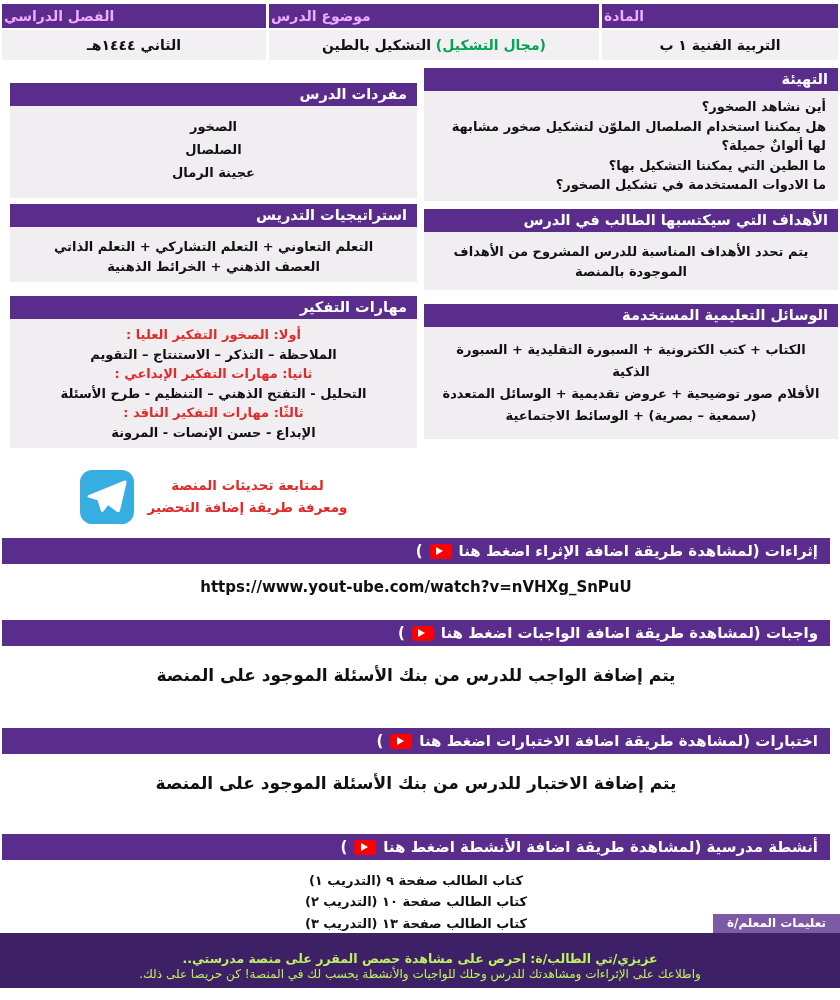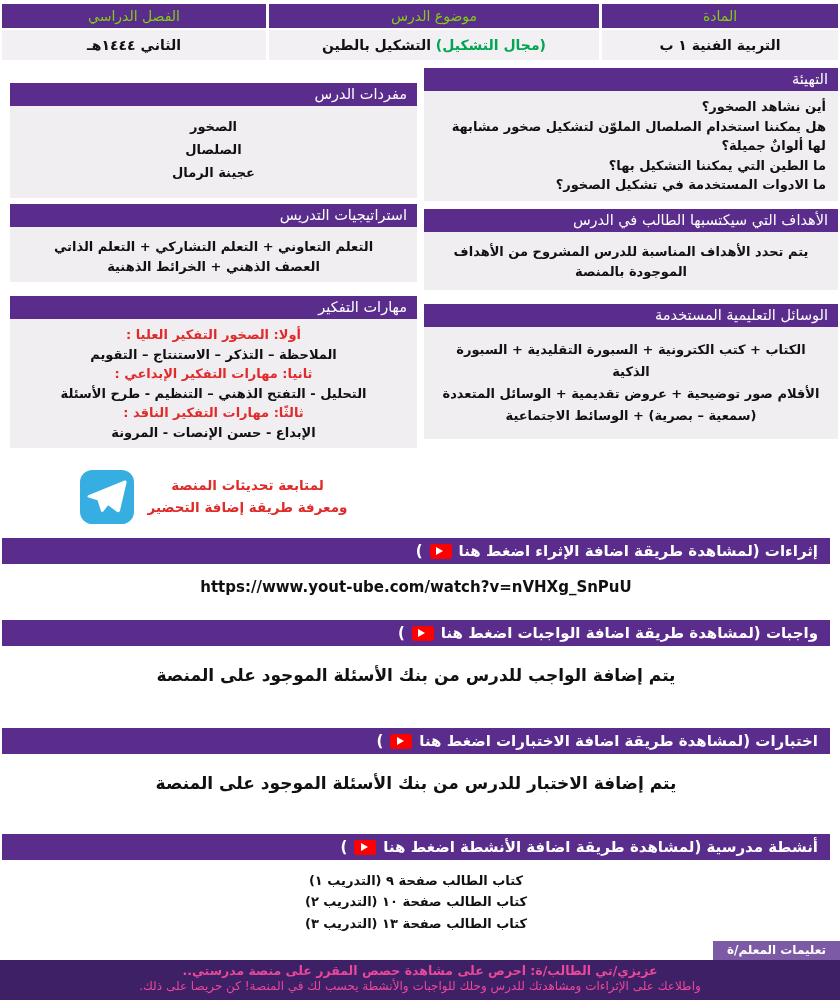--- a/index.html
+++ b/index.html
@@ -14,28 +14,28 @@
   }
   *{box-sizing:border-box;margin:0;padding:0}
   html,body{margin:0}
   body{
     width:840px;height:1000px;position:relative;overflow:hidden;
     background:#fff;color:#111;direction:rtl;
     font-family:"DejaVu Sans",sans-serif;
   }
   
   .top-table{display:grid;grid-template-columns:236px 330px 1fr;column-gap:3px;row-gap:2px;margin:4px 2px 0 2px}
-  .tt-h{background:var(--purple);color:#84cc16;font-weight:normal;font-size:14px;text-align:center;padding:4px 2px}
+  .tt-h{background:var(--purple);color:#f0abfc;font-weight:bold;font-size:14px;text-align:left;padding:4px 2px}
   .tt-v{background:#f2f0f3;font-weight:bold;font-size:14px;text-align:center;padding:7px 2px}
   .green{color:var(--green)}
   
   .main{display:flex;gap:7px;margin:8px 2px 0 10px;align-items:flex-start}
   .col-right{width:414px;flex:none}
   .col-left{flex:1;margin-top:15px}
-  .sec-h{background:var(--purple);color:#fff;font-weight:normal;font-size:14.5px;padding:3px 10px 4px;text-align:right}
+  .sec-h{background:var(--purple);color:#fff;font-weight:bold;font-size:14.5px;padding:3px 10px 4px;text-align:right}
   .sec-b{background:var(--light-gray);font-size:13px;font-weight:bold;padding:6px 12px;line-height:1.5}
   .center{text-align:center}
   .warmup .sec-b{min-height:110px;text-align:right}
   .objectives{margin-top:8px}
   .objectives .sec-b{min-height:58px;padding-top:10px}
   .aids{margin-top:14px}
   .aids .sec-b{min-height:112px;padding-top:12px;line-height:1.7}
   .closure{margin-top:22px}
   .closure .sec-b{min-height:50px;padding-top:12px}
   .vocab .sec-b{min-height:92px;line-height:1.75;padding-top:10px}
@@ -56,24 +56,24 @@
   .yt::after{content:"";display:block;width:0;height:0;border:4px solid transparent;border-left:7px solid #fff;transform:translateX(1px)}
   .band-body{background:#fff;text-align:center;font-weight:bold}
   .b-enrich{margin-top:4px}
   .b-enrich .band-body{font-size:15px;padding:14px 0 16px;direction:ltr;unicode-bidi:plaintext}
   .b-homework{margin-top:8px}
   .b-homework .band-body,.b-tests .band-body{font-size:17px;padding:19px 0 27px}
   .b-tests{margin-top:16px}
   .b-activities{margin-top:14px}
   .b-activities .band-body{font-size:13px;padding:10px 0 2px;line-height:1.65}
   
-  .footer{position:absolute;bottom:0;left:0;right:0}
+  .footer{position:absolute;bottom:12px;left:0;right:0}
   .footer-label-row{text-align:right;padding-left:2px}
   .footer-label{display:inline-block;background:var(--footer-label-bg);color:#fff;font-weight:bold;font-size:12px;padding:2px 14px 3px;margin-left:0}
-  .footer-bar{background:var(--footer-bar);color:#ec4899;text-align:center;padding:3px 6px 5px;line-height:1.3}
+  .footer-bar{background:var(--footer-bar);color:#bef264;text-align:center;padding:18px 6px 5px;line-height:1.3}
   .fb-line1{font-size:12.5px;font-weight:bold}
   .fb-line2{font-size:12px}
 </style>
 </head>
 <body>
 
 <div class="top-table">
   <div class="tt-h">المادة</div>
   <div class="tt-h">موضوع الدرس</div>
   <div class="tt-h">الفصل الدراسي</div>

